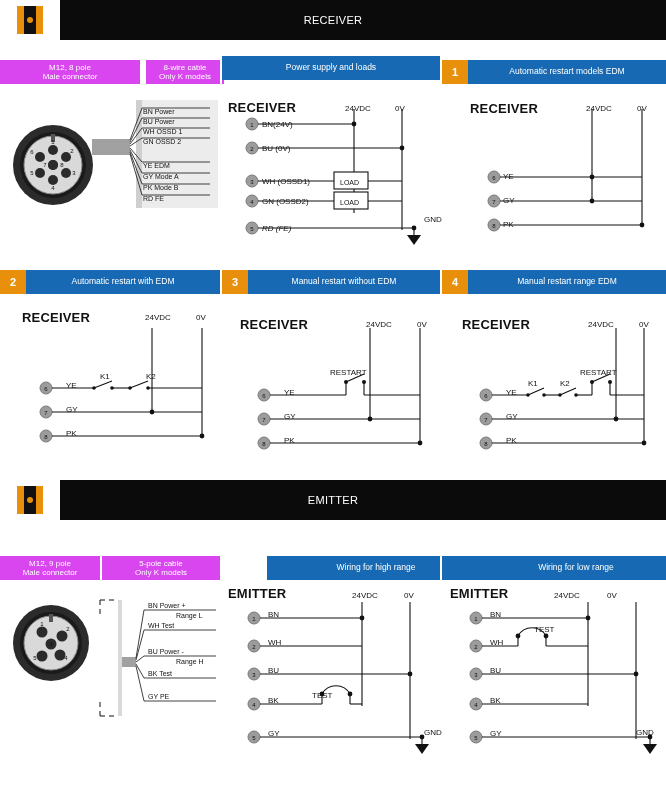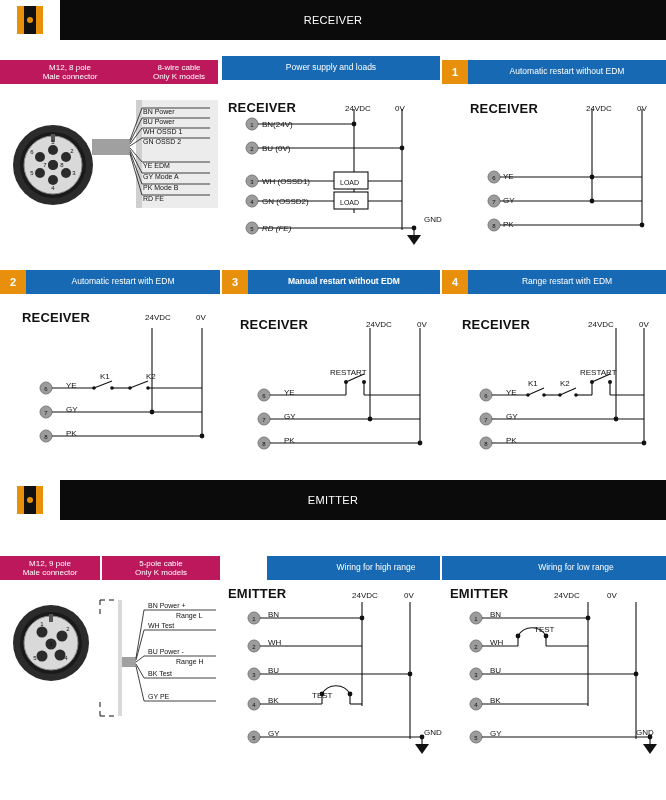--- a/index.html
+++ b/index.html
@@ -30,21 +30,21 @@
   .logo-mark .lbody { position:absolute; left:7px; top:0; width:12px; height:28px; background:#111; }
   .logo-mark .ldot { position:absolute; left:10px; top:11px; width:6px; height:6px; border-radius:50%; background:#E8900C; }
 
   
   .hdr {
     position:absolute; height:24px; color:#fff; font-size:8.5px;
     display:flex; align-items:center; justify-content:center; text-align:center;
     line-height:1.15;
   }
   .hdr.blue { background:#1669B2; }
-  .hdr.gray { background:#be185d;justify-content:center; }
+  .hdr.gray { background:#d946ef;justify-content:center; }
   .hdr.num  { background:#E8900C; font-size:11px; font-weight:bold; }
   .hdr.two-line { font-size:8px; }
 
   .divider { position:absolute; background:#ffffff; }
 
   
   .t { position:absolute; font-size:8px; color:#111; white-space:nowrap; }
   .t.big { font-size:13px; font-weight:bold; letter-spacing:.2px; }
   .t.sm { font-size:7px; }
 
@@ -65,36 +65,36 @@
   </div>
 </div>
 
 <div class="hdr gray two-line" style="left:0;top:60px;width:140px;">
   <div>
     <div>M12, 8 pole</div>
     <div>Male connector</div>
   </div>
 </div>
 <div class="divider" style="left:140px;top:60px;width:2px;height:24px;"></div>
-<div class="hdr gray two-line" style="left:140px;top:60px;width:78px;">
+<div class="hdr gray two-line" style="left:146px;top:60px;width:78px;">
   <div>
     <div>8-wire cable</div>
     <div>Only K models</div>
   </div>
 </div>
 <div class="divider" style="left:220px;top:60px;width:2px;height:24px;"></div>
 <div class="hdr blue" style="left:222px;top:56px;width:218px;align-items:center;">
   <span>Power supply and loads</span>
 </div>
 <div class="divider" style="left:440px;top:60px;width:2px;height:24px;"></div>
 <div class="hdr num" style="left:442px;top:60px;width:26px;">
   <span>1</span>
 </div>
 <div class="hdr blue" style="left:468px;top:60px;width:198px;">
-  <span>Automatic restart without EDM</span>
+  <span>Automatic restart models EDM</span>
 </div>
 
 <svg style="left:8px;top:120px;" width="90" height="90">
   <circle cx="45" cy="45" r="40" fill="#2b2b2b"></circle>
   <circle cx="45" cy="45" r="33" fill="#1a1a1a"></circle>
   <circle cx="45" cy="45" r="29" fill="#d9d9d9" stroke="#8a8a8a" stroke-width="1"></circle>
   <rect x="43" y="14" width="4" height="8" fill="#555"></rect>
   <g fill="#2b2b2b">
     <circle cx="45" cy="30" r="5"></circle>
     <circle cx="58" cy="37" r="5"></circle>
@@ -241,29 +241,29 @@
 <div class="hdr num" style="left:0;top:270px;width:26px;">
   <span>2</span>
 </div>
 <div class="hdr blue" style="left:26px;top:270px;width:194px;">
   <span>Automatic restart with EDM</span>
 </div>
 <div class="divider" style="left:220px;top:270px;width:2px;height:24px;"></div>
 <div class="hdr num" style="left:222px;top:270px;width:26px;">
   <span>3</span>
 </div>
-<div class="hdr blue" style="left:248px;top:270px;width:192px;font-weight:bold;">
+<div class="hdr blue" style="left:248px;top:270px;width:192px;">
   <span>Manual restart without EDM</span>
 </div>
 <div class="divider" style="left:440px;top:270px;width:2px;height:24px;"></div>
 <div class="hdr num" style="left:442px;top:270px;width:26px;">
   <span>4</span>
 </div>
 <div class="hdr blue" style="left:468px;top:270px;width:198px;">
-  <span>Range restart with EDM</span>
+  <span>Manual restart range EDM</span>
 </div>
 
 <div class="t big" style="left:22px;top:310px;">RECEIVER</div>
 <div class="t" style="left:145px;top:313px;">24VDC</div>
 <div class="t" style="left:196px;top:313px;">0V</div>
 <svg style="left:16px;top:305px;" width="205" height="160">
   <g fill="#9c9c9c" stroke="#7a7a7a" stroke-width="1">
     <circle cx="30" cy="83" r="6"></circle>
       <circle cx="30" cy="107" r="6"></circle>
       <circle cx="30" cy="131" r="6"></circle>

